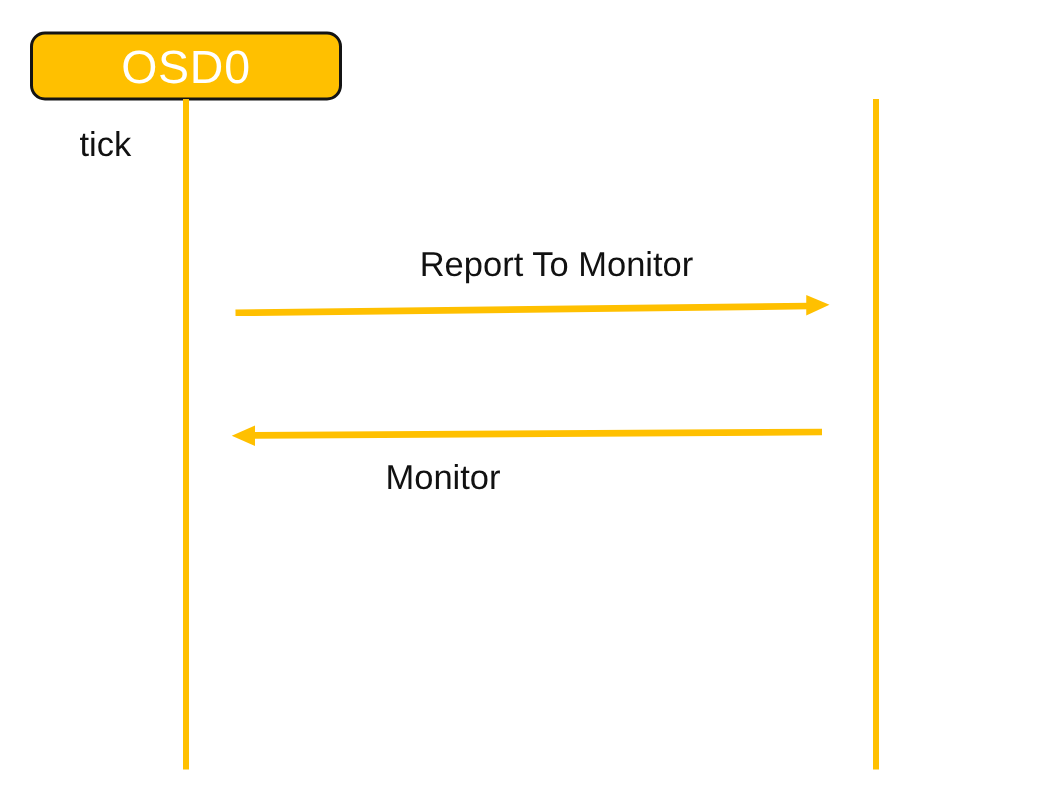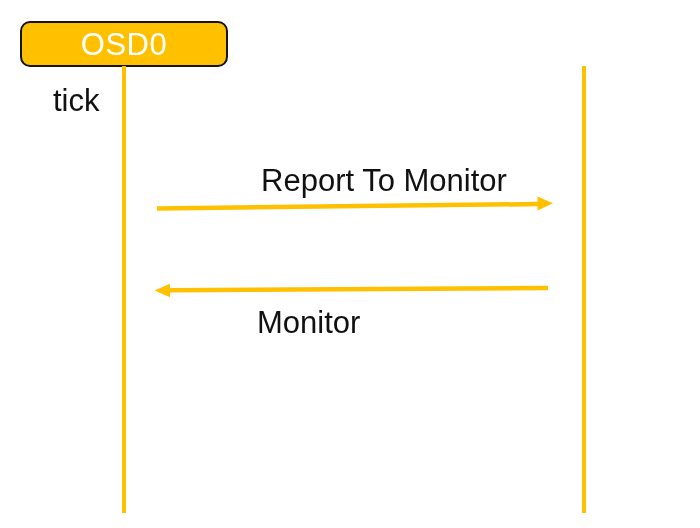--- a/index.html
+++ b/index.html
@@ -34,26 +34,26 @@
     position: absolute;
     width: 4.5px;
     top: 66px;
     height: 447px;
   }
   .lifeline.osd0-line    { left: 121.5px; }
   .lifeline.monitor-line { left: 581.5px; }
   .diagram-label {
     position: absolute;
     color: #111111;
-    font-size: 31px;
+    font-size: 23px;
     line-height: 1.1;
     white-space: nowrap;
   }
   .tick-label { left: 53px; top: 84px; }
-  .msg1-label { left: 254px; top: 164px; width: 260px; text-align: center; }
+  .msg1-label { left: 241px; top: 164px; width: 260px; text-align: center; }
   .msg2-label { left: 257px; top: 306px; }
   .arrow-layer {
     position: absolute;
     left: 0; top: 0;
     width: 700px;
     height: 528px;
     pointer-events: none;
   }
 </style>
 </head>

